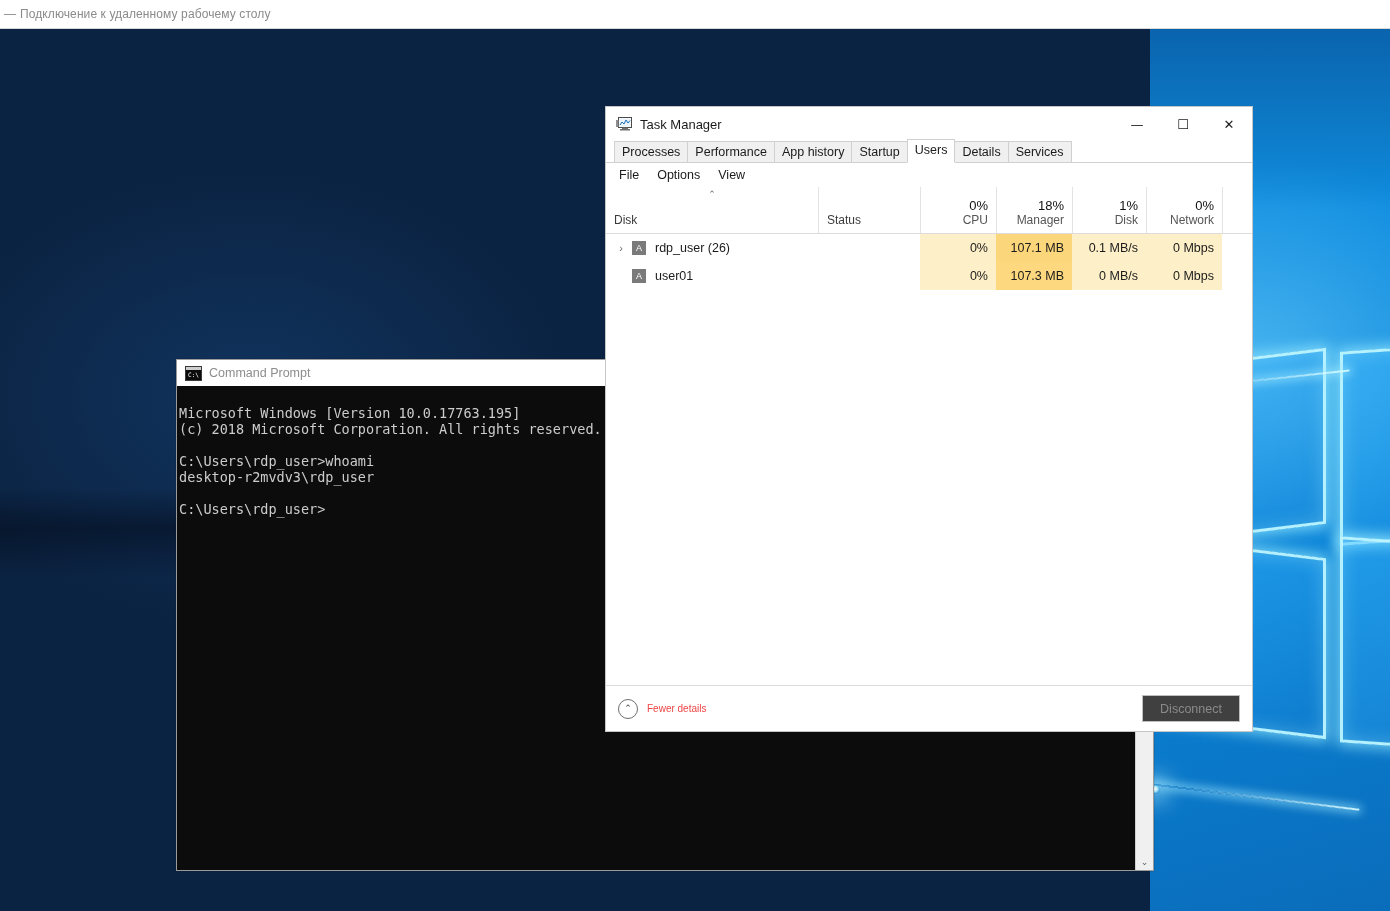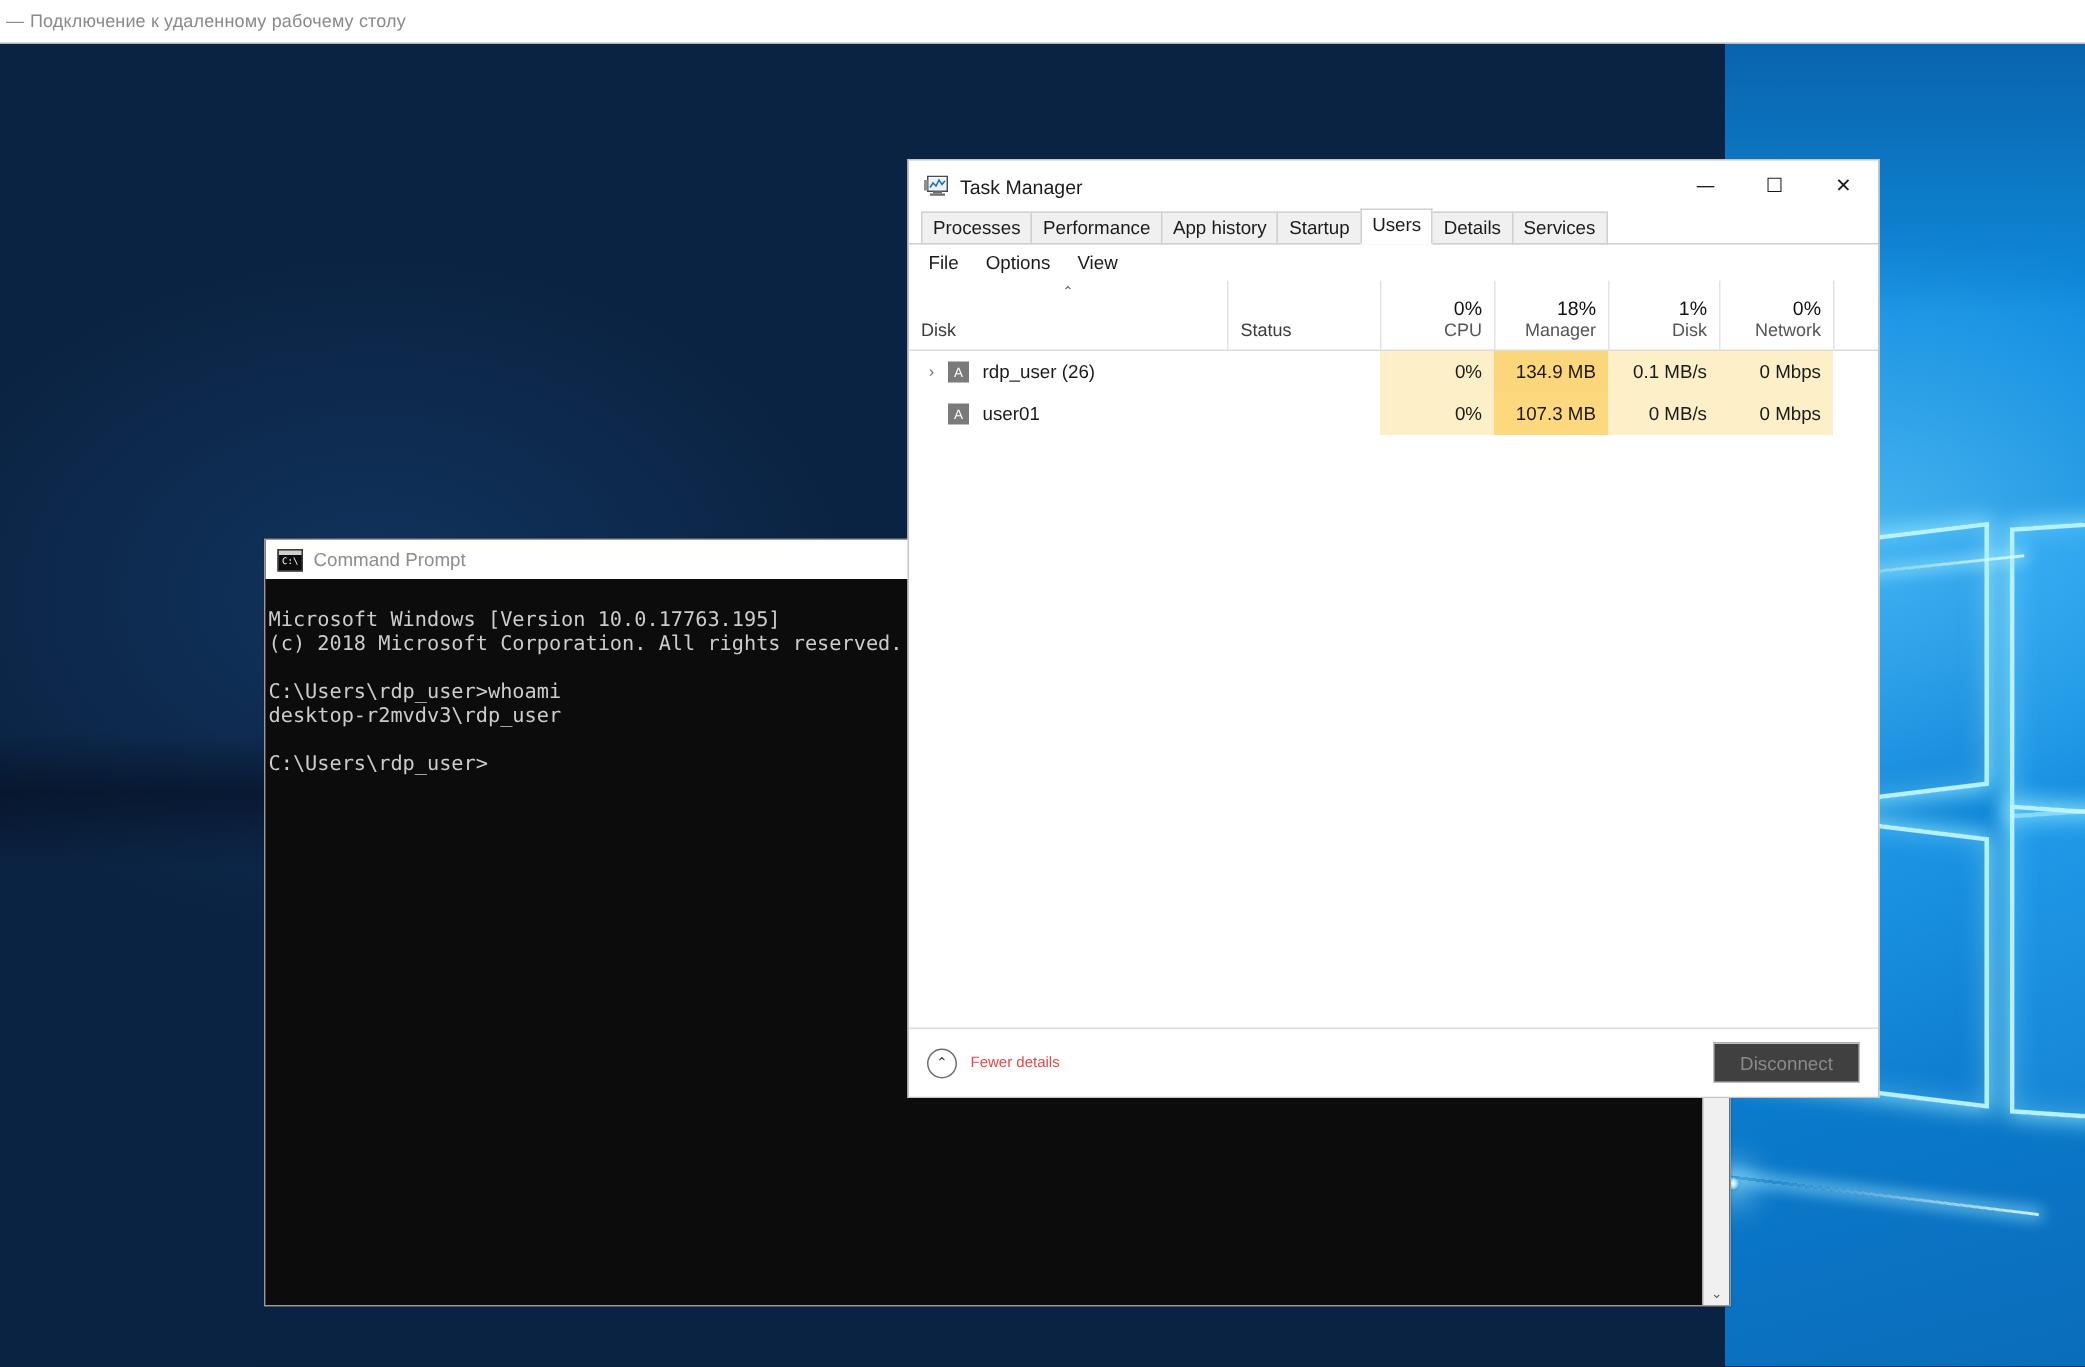--- a/index.html
+++ b/index.html
@@ -338,21 +338,21 @@
     </div>
 
     <div class="tm-row r1">
       <div class="td col-user" style="padding-left:4px;">
         <span class="expander">›</span>
         <span class="user-badge">А</span>
         <span>rdp_user (26)</span>
       </div>
       <div class="td col-status"></div>
       <div class="td num col-cpu c-cpu">0%</div>
-      <div class="td num col-mem c-mem">134.9 MB</div>
+      <div class="td num col-mem c-mem">107.1 MB</div>
       <div class="td num col-disk c-disk">0.1 MB/s</div>
       <div class="td num col-net c-net">0 Mbps</div>
       <div class="td col-tail"></div>
     </div>
 
     <div class="tm-row r2">
       <div class="td col-user" style="padding-left:4px;">
         <span class="expander"></span>
         <span class="user-badge">А</span>
         <span>user01</span>

